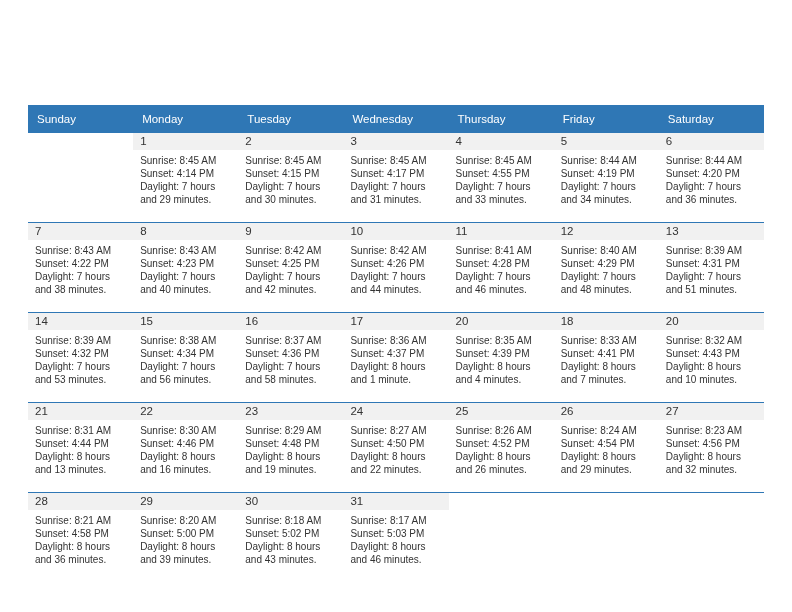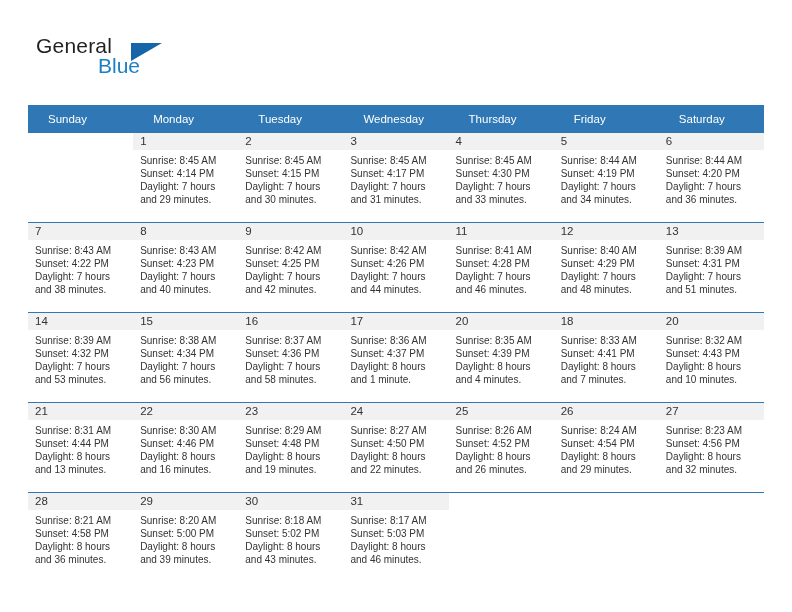--- a/index.html
+++ b/index.html
@@ -94,21 +94,21 @@
     width: 736px;
     border-collapse: collapse;
     table-layout: fixed;
   }
   .calendar th {
     background: #2f77b5;
     color: #ffffff;
     font-size: 11.5px;
     font-weight: normal;
     text-align: left;
-    padding: 5px 0 5px 20px;
+    padding: 5px 0 5px 9px;
     height: 18px;
     border: none;
   }
   .calendar td {
     vertical-align: top;
     padding: 0;
     width: 105.14px;
     border: none;
   }
   .week-row td {
@@ -147,25 +147,20 @@
     white-space: normal !important;
   }
 </style>
 </head>
 <body>
 
 <div class="page">
 
   <div class="header">
 
-    <div class="brand">
-      <span class="brand-general">General</span>
-      <span class="brand-triangle"></span>
-      <span class="brand-blue">Blue</span>
-    </div>
 
     <div class="title-wrap">
     </div>
 
   </div>
 
   <table class="calendar">
     <thead>
       <tr>
         <th>Sunday</th>
@@ -213,21 +208,21 @@
                 <div>Sunset: 4:17 PM</div>
                 <div class="daylight-line">Daylight: 7 hours and 31 minutes.</div>
               </div>
             </div>
           </td>
           <td>
             <div class="cell">
               <div class="daynum-band">4</div>
               <div class="cell-body">
                 <div>Sunrise: 8:45 AM</div>
-                <div>Sunset: 4:30 PM</div>
+                <div>Sunset: 4:55 PM</div>
                 <div class="daylight-line">Daylight: 7 hours and 33 minutes.</div>
               </div>
             </div>
           </td>
           <td>
             <div class="cell">
               <div class="daynum-band">5</div>
               <div class="cell-body">
                 <div>Sunrise: 8:44 AM</div>
                 <div>Sunset: 4:19 PM</div>

